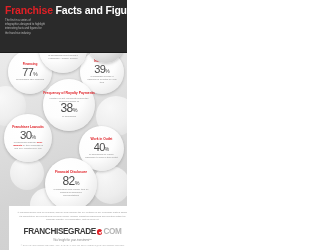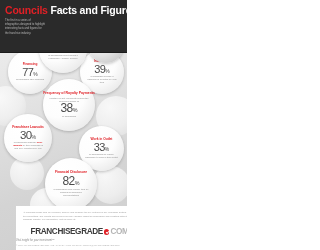--- a/index.html
+++ b/index.html
@@ -174,26 +174,26 @@
   }
   #ghost-a { left: -14px; top: 86px; width: 40px; height: 40px; }
   #ghost-b { left: 96px; top: 96px; width: 40px; height: 40px; }
   #ghost-c { left: 10px; top: 156px; width: 34px; height: 34px; }
   #ghost-d { left: 92px; top: 166px; width: 38px; height: 38px; }
   #ghost-e { left: 30px; top: 188px; width: 34px; height: 34px; }
 
   
   .footer {
     position: absolute;
-    left: 16px; bottom: 0;
+    left: 9px; bottom: 0;
     width: 127px;
     height: 44px;
     background: #ffffff;
     z-index: 30;
-    text-align: left;
+    text-align: center;
   }
   .footer-note {
     margin: 5px 7px 0 7px;
     font-size: 2.3px;
     line-height: 1.6;
     color: #9a9a9a;
   }
   .logo {
     margin-top: 5px;
     display: flex;
@@ -250,21 +250,21 @@
 
 <div id="infographic">
 
   <div class="ghost" id="ghost-a"></div>
   <div class="ghost" id="ghost-b"></div>
   <div class="ghost" id="ghost-c"></div>
   <div class="ghost" id="ghost-d"></div>
   <div class="ghost" id="ghost-e"></div>
 
   <div class="header">
-    <div class="header-title"><span class="accent">Councils</span><span> Facts and Figures</span></div>
+    <div class="header-title"><span class="accent">Franchise</span><span> Facts and Figures</span></div>
     <div class="header-desc">The first in a series of infographics designed to highlight interesting facts and figures for the franchise industry.</div>
     <div class="header-rule"></div>
   </div>
 
   <div class="bubble" id="bubble-advisory">
     <div class="b-label">Advisory Councils</div>
     <div class="b-value"><span>48</span><span class="pct">%</span></div>
     <div class="b-sub">of franchisors report having a Franchisee Advisory Council</div>
   </div>
 
@@ -293,21 +293,21 @@
   </div>
 
   <div class="bubble" id="bubble-lawsuits">
     <div class="b-label">Franchisee Lawsuits</div>
     <div class="b-value"><span>30</span><span class="pct">%</span></div>
     <div class="b-sub"><span>of franchisors disclose </span><span class="em">prior lawsuits</span><span> by their franchisees and 19% reported only one</span></div>
   </div>
 
   <div class="bubble" id="bubble-work">
     <div class="b-label">Work in Outlet</div>
-    <div class="b-value"><span>33</span><span class="pct">%</span></div>
+    <div class="b-value"><span>40</span><span class="pct">%</span></div>
     <div class="b-sub">of franchisors do require franchisee to work in their outlet</div>
   </div>
 
   <div class="bubble" id="bubble-disclosure">
     <div class="b-label">Financial Disclosure</div>
     <div class="b-value"><span>82</span><span class="pct">%</span></div>
     <div class="b-sub">of franchisors now include Item 19 financial performance representations</div>
   </div>
 
   <div class="footer">

